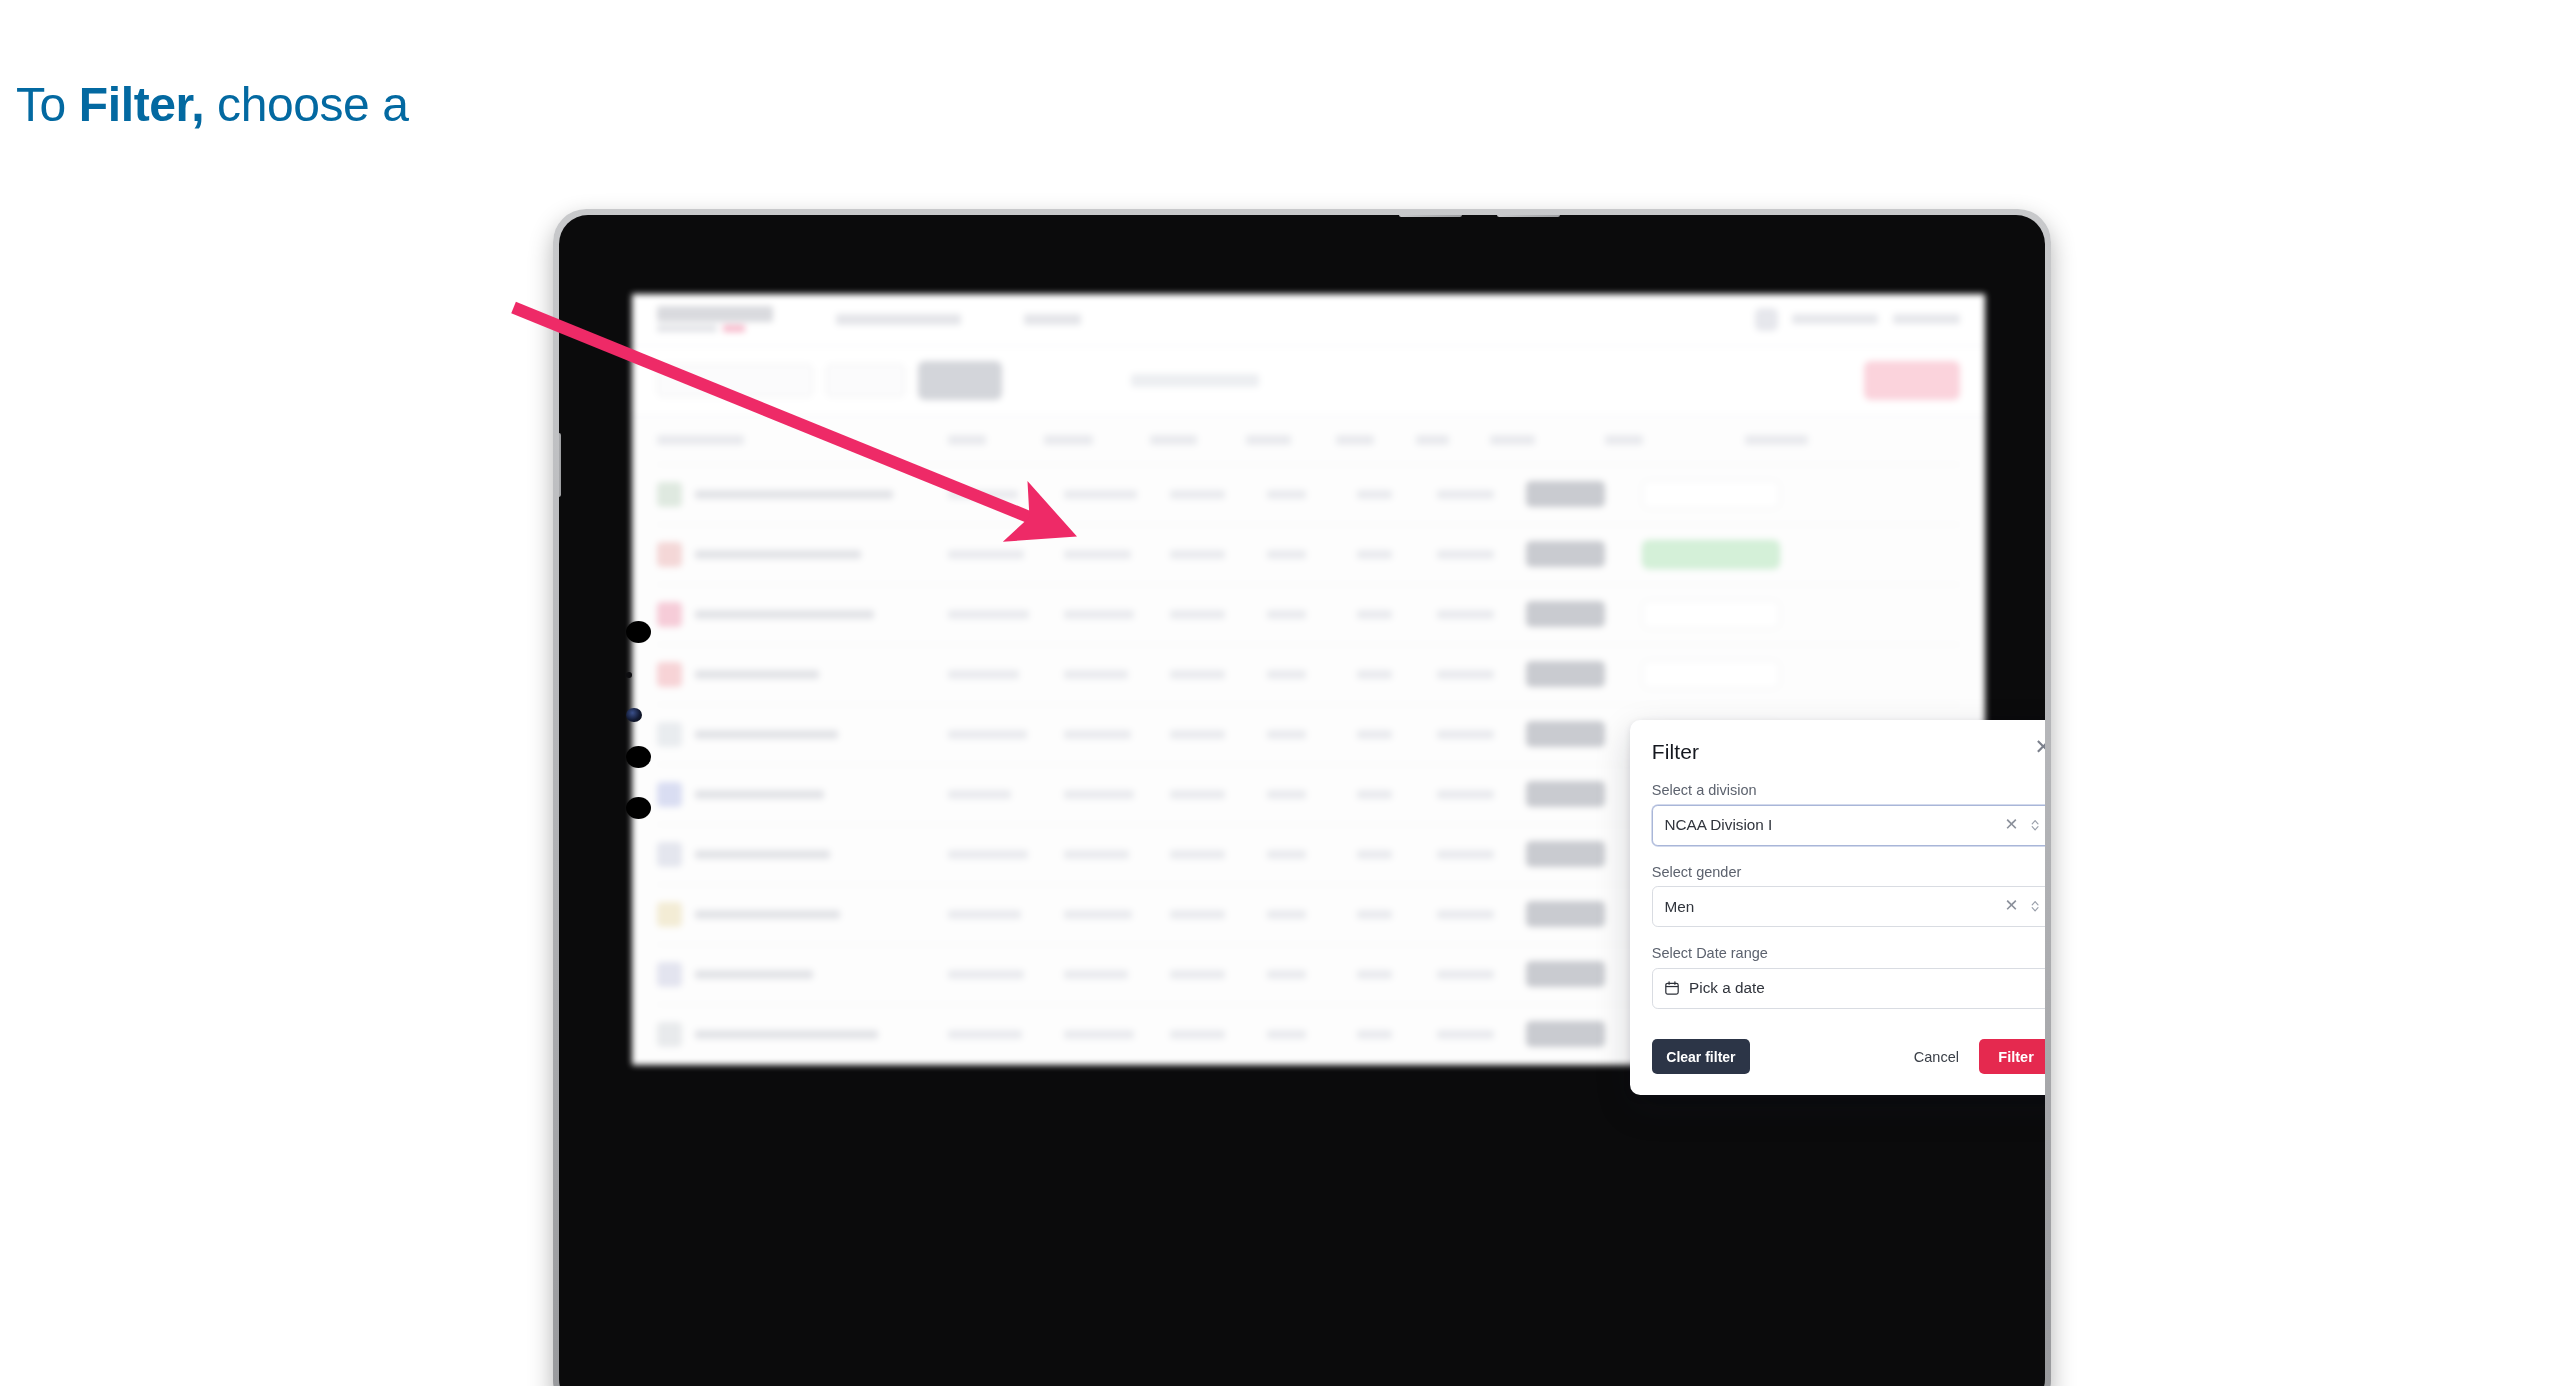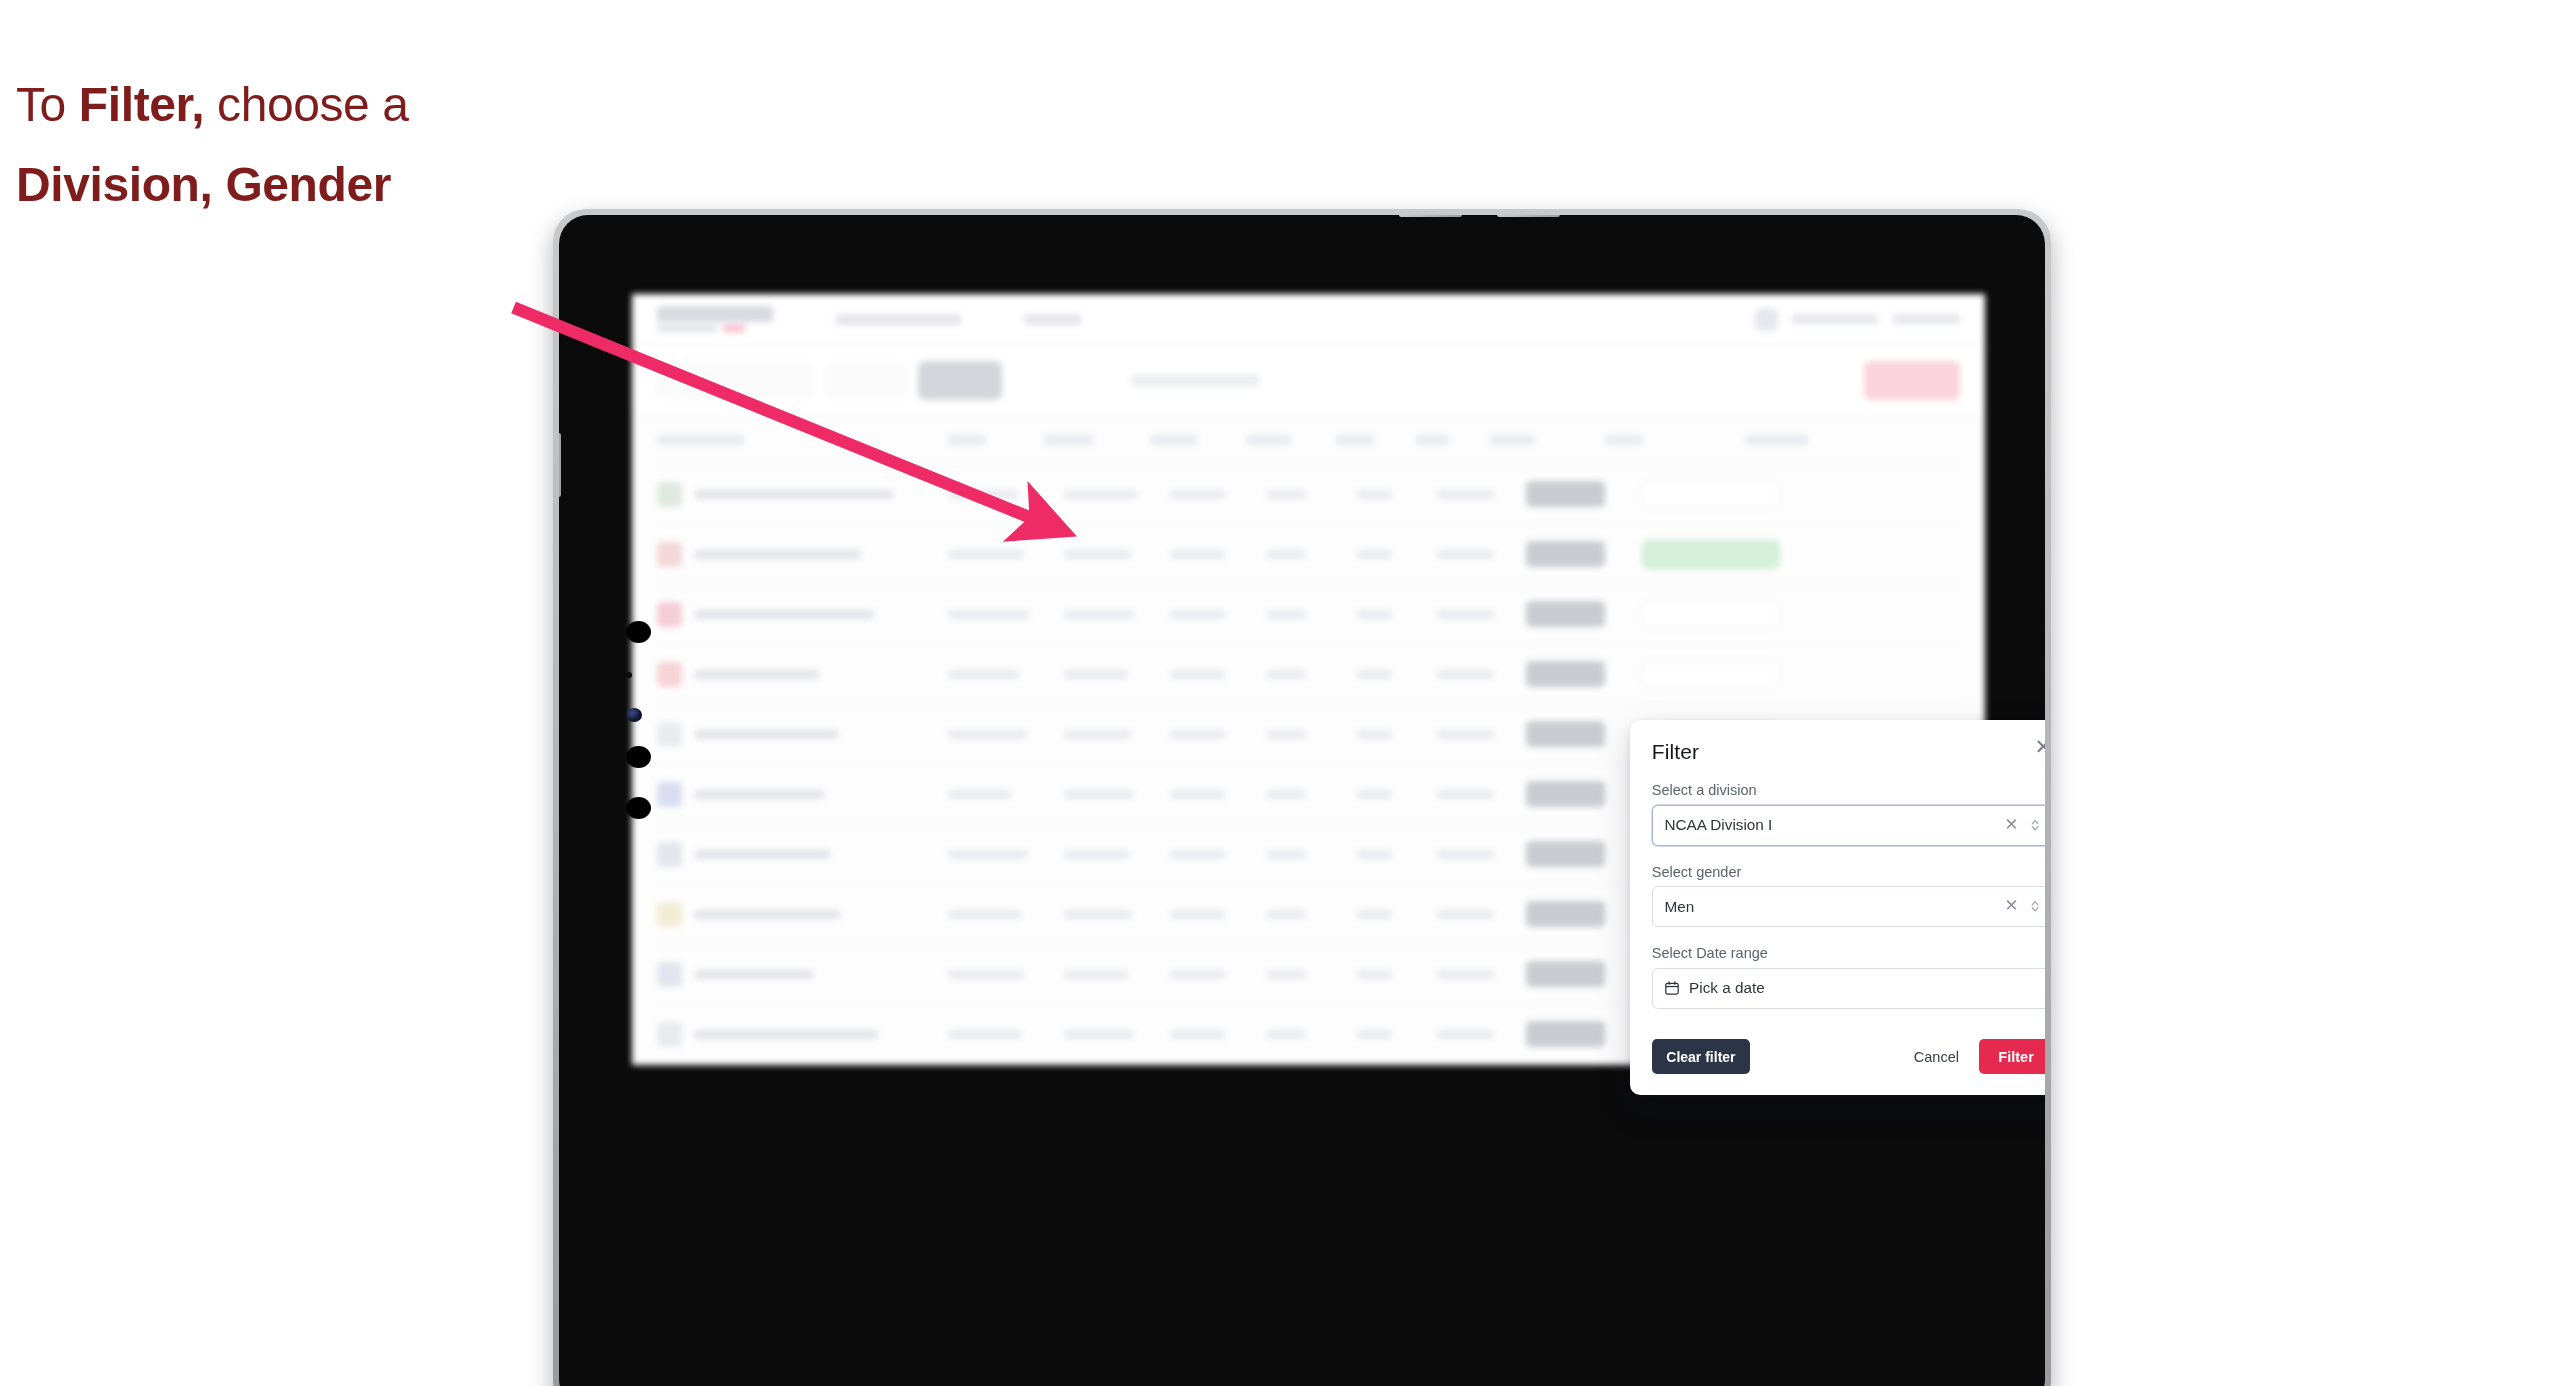--- a/index.html
+++ b/index.html
@@ -7,21 +7,21 @@
     width: 2576px; height: 1386px;
     background: #ffffff;
     font-family: "Liberation Sans", sans-serif;
     overflow: hidden;
   }
   #stage { position: relative; width: 2576px; height: 1386px; background: #fff; }
 
   
   #instructions {
     position: absolute; left: 16px; top: 65px; width: 538px;
-    font-size: 48px; line-height: 80px; color: #7f1d1d;
+    font-size: 48px; line-height: 80px; color: #0369a1;
     letter-spacing: -0.4px;
   }
   #instructions .ln { white-space: nowrap; }
   #instructions b { font-weight: 700; }
 
   
   #tablet {
     position: absolute; left: 553px; top: 209px;
     width: 1498px; height: 1205px;
     background: linear-gradient(180deg,#c8c9cb 0%,#b3b4b7 48%,#98999c 100%);
@@ -147,21 +147,20 @@
   #arrow { position:absolute; left:0; top:0; width:2576px; height:1386px;
            pointer-events:none; z-index: 40; }
 </style>
 </head>
 <body>
 
 <div id="stage">
 
   <div id="instructions">
     <div class="ln"><span>To </span><b>Filter,</b><span> choose a</span></div>
-    <div class="ln"><span></span><b>Division, Gender</b><span></span></div>
   </div>
 
   <div id="tablet">
     <div id="tablet-screen">
 
       <div class="tab-btn" id="btn-top-a"></div>
       <div class="tab-btn" id="btn-top-b"></div>
       <div class="tab-btn" id="btn-left-a"></div>
       <div class="sensor" id="sensor-1"></div>
       <div class="sensor" id="sensor-2"></div>

